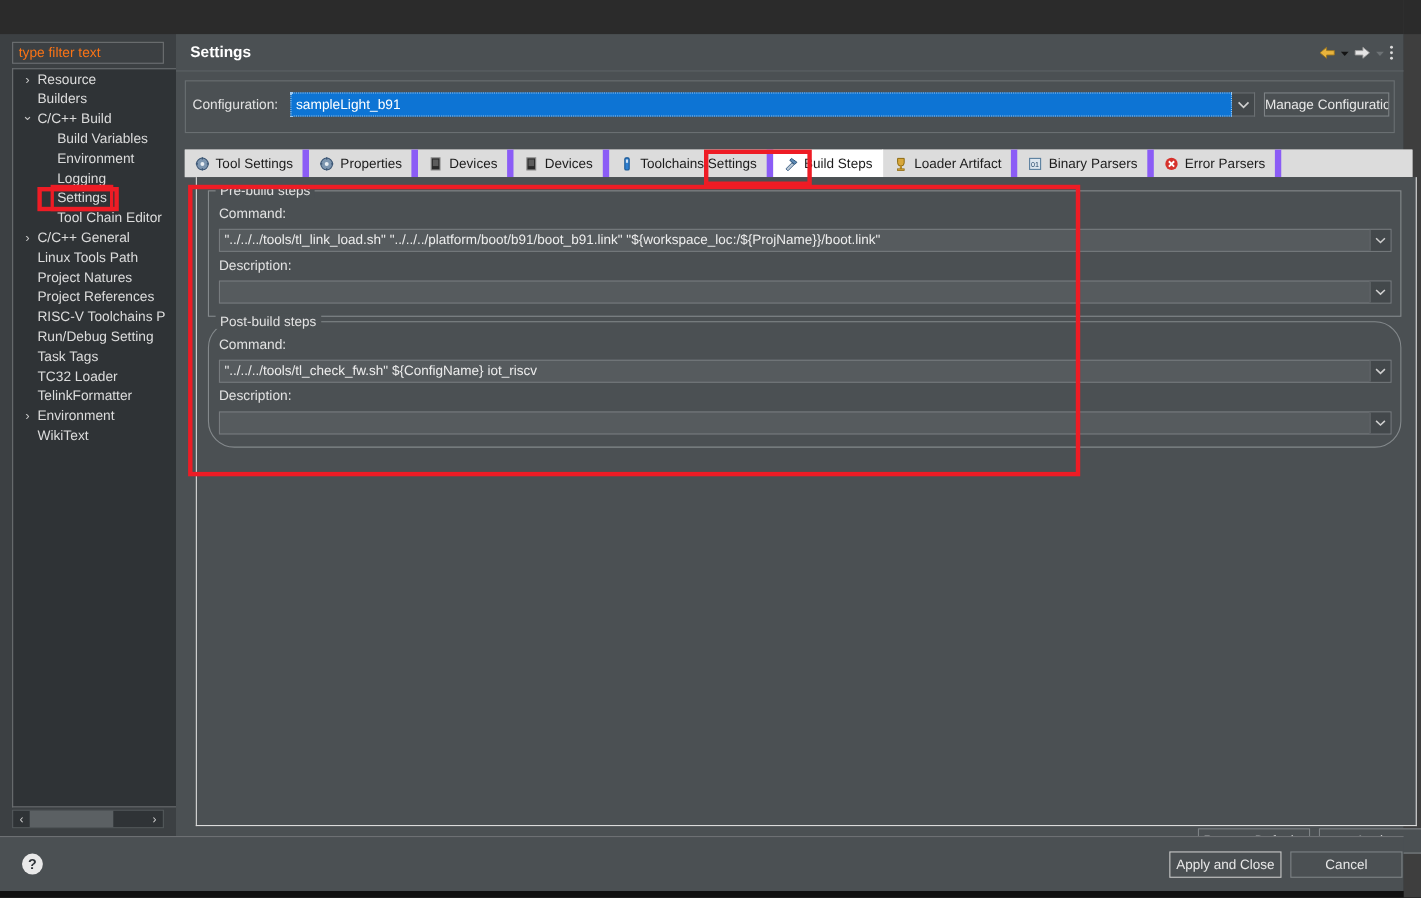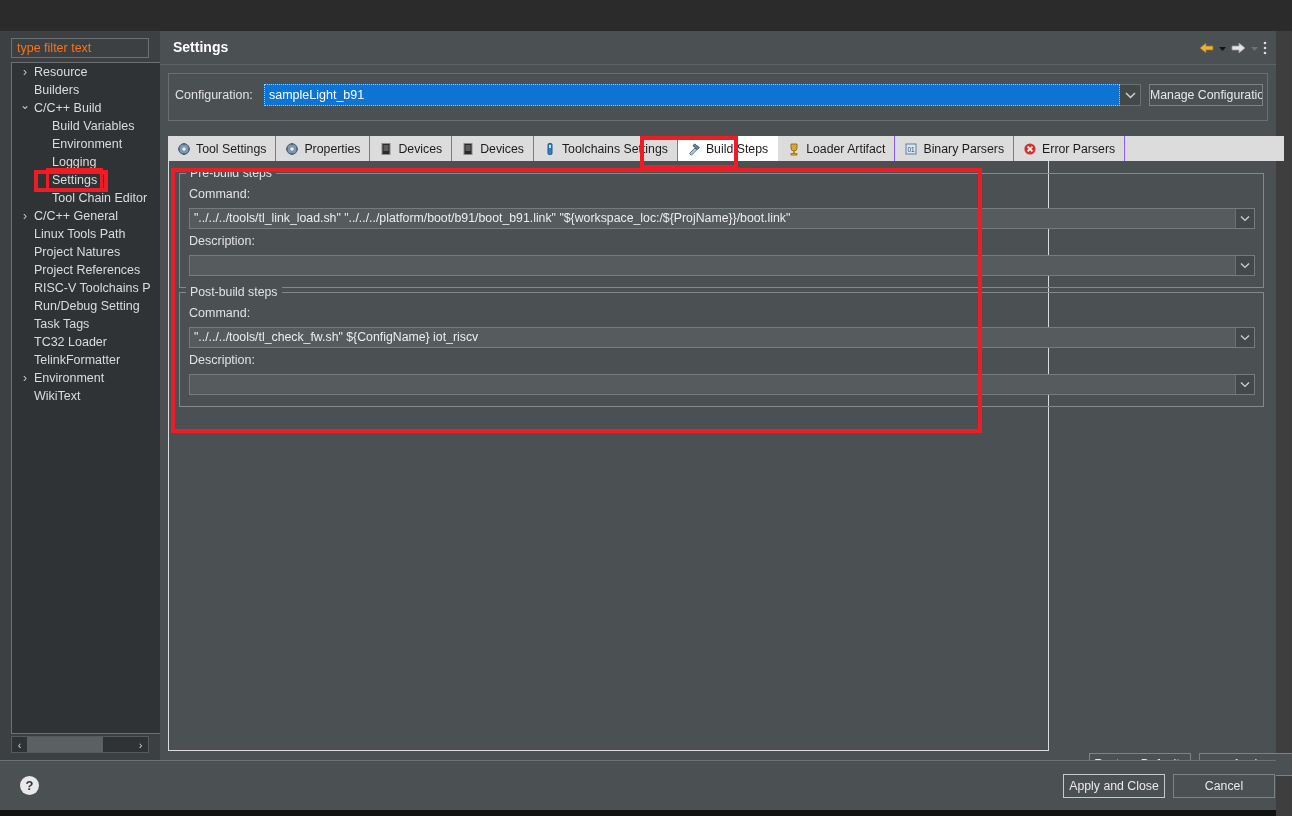--- a/index.html
+++ b/index.html
@@ -170,30 +170,30 @@
   }
   #tabstrip {
     position: absolute; left: 0; top: 0; width: 1116px; height: 25px;
     background: #dcdcdc;
     display: flex; align-items: stretch;
   }
   .tab {
     display: flex; align-items: center; gap: 5px;
     padding: 0 9px; height: 25px;
     background: #dcdcdc; color: #1c1c1c; font-size: 12.3px;
-    border-right: 1px solid #8b5cf6;
+    border-right: 6px solid #8b5cf6;
     white-space: nowrap;
     font-family: "Liberation Sans", sans-serif;
   }
   .tab.active { background: #ffffff; border-right: 1px solid #ffffff; }
   .tabicon { width: 14px; height: 14px; flex: 0 0 auto; display:block; }
   #tabfill { flex: 1 1 auto; background: #dcdcdc; }
 
   #tabbody {
-    position: absolute; left: 0; top: 25px; width: 881px; height: 590px;
+    position: absolute; left: 10px; top: 25px; width: 1110px; height: 590px;
     background: #4b5053;
     border: 1px solid #dcdcdc; border-top: none;
   }
 
   
   .group {
     position: absolute;
     border: 1px solid #84898c;
   }
   .group > .glegend {
@@ -448,21 +448,21 @@
           <div class="combofield" style="left:9px; top:81px; width:1066px;">
             <div class="cval"></div>
             <div class="carrow">
               <svg width="10" height="7" viewBox="0 0 10 7">
                   <path d="M1 1.6 L5 5.4 L9 1.6" fill="none" stroke="#cfcfcf" stroke-width="1.4"></path>
                 </svg>
             </div>
           </div>
         </div>
 
-        <div class="group" style="left:10px; top:131px; width:1085px; height:115px;">
+        <div class="group" style="left:10px; top:131px; width:1085px; height:115px;border-radius:24px;">
           <div class="glegend">Post-build steps</div>
           <div class="flabel" style="left:9px; top:13px;">Command:</div>
           <div class="combofield" style="left:9px; top:34px; width:1066px;">
             <div class="cval">"../../../tools/tl_check_fw.sh" ${ConfigName} iot_riscv</div>
             <div class="carrow">
               <svg width="10" height="7" viewBox="0 0 10 7">
                   <path d="M1 1.6 L5 5.4 L9 1.6" fill="none" stroke="#cfcfcf" stroke-width="1.4"></path>
                 </svg>
             </div>
           </div>

